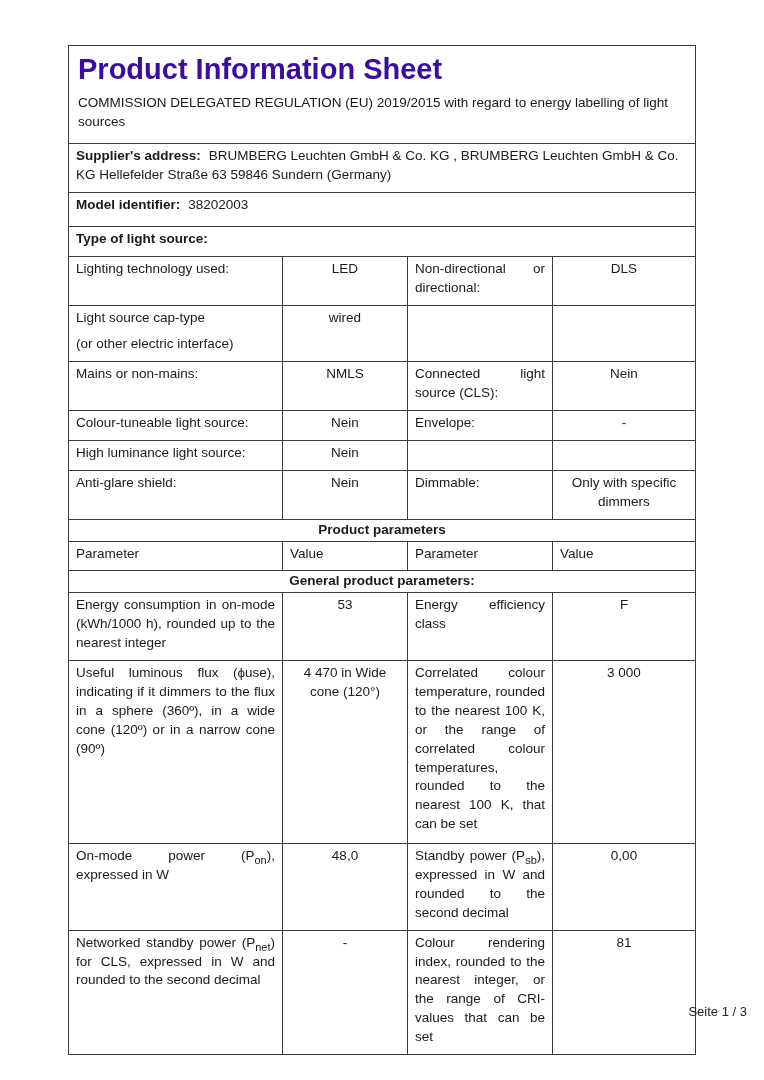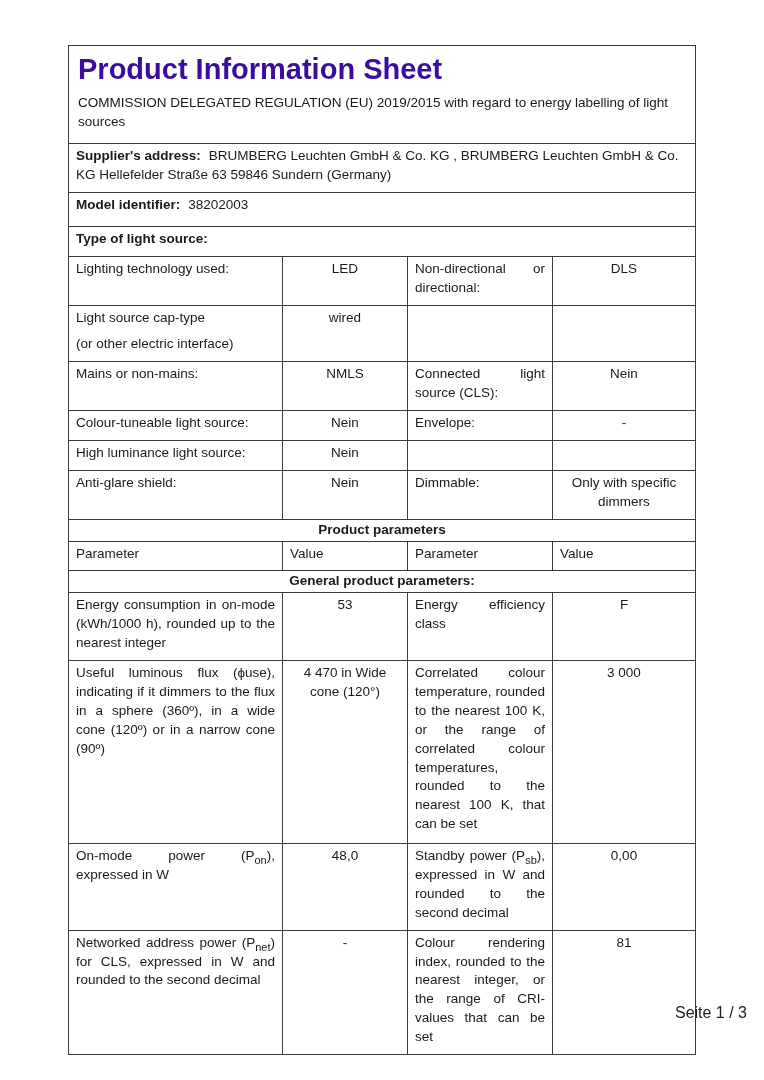--- a/index.html
+++ b/index.html
@@ -32,21 +32,21 @@
   .regulation{ padding-left:2px; padding-bottom:4px; }
   .b{ font-weight:bold; }
   .labelval .val-inline{ margin-left:8px; }
   .just{ text-align:justify; }
   .val{ text-align:center; }
   .center-head{ text-align:center; font-weight:bold; padding-top:1px; padding-bottom:1px; }
   .line2{ margin-top:8px; }
   sub{ font-size:11px; line-height:0; }
   .footer{
     position:absolute; left:68px; top:1004px; width:679px;
-    text-align:right; font-size:16px; color:#222;padding-left:27px;
+    text-align:right; font-size:13px; color:#222;padding-left:27px;
   }
 </style>
 </head>
 <body>
 
 <div class="sheet">
   <table class="doc-table">
     <colgroup>
       <col style="width:214px">
       <col style="width:125px">
@@ -154,21 +154,21 @@
       </tr>
 
       <tr style="height:80px">
         <td class="just"><span>On-mode power (P</span><sub>on</sub><span>), expressed in W</span></td>
         <td class="val">48,0</td>
         <td class="just"><span>Standby power (P</span><sub>sb</sub><span>), expressed in W and rounded to the second decimal</span></td>
         <td class="val">0,00</td>
       </tr>
 
       <tr style="height:115px">
-        <td class="just"><span>Networked address power (P</span><sub>net</sub><span>) for CLS, expressed in W and rounded to the second decimal</span></td>
+        <td class="just"><span>Networked standby power (P</span><sub>net</sub><span>) for CLS, expressed in W and rounded to the second decimal</span></td>
         <td class="val">-</td>
         <td class="just">Colour rendering index, rounded to the nearest integer, or the range of CRI-values that can be set</td>
         <td class="val">81</td>
       </tr>
 
     </tbody>
   </table>
 
   <div class="footer">Seite 1 / 3</div>
 </div>

